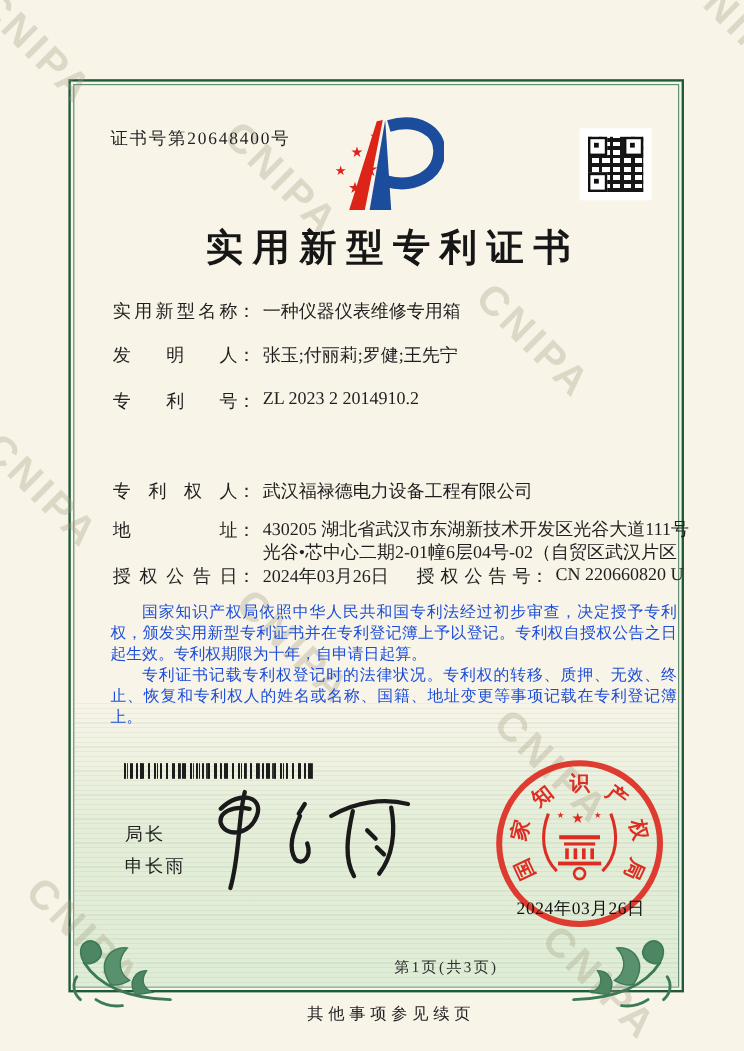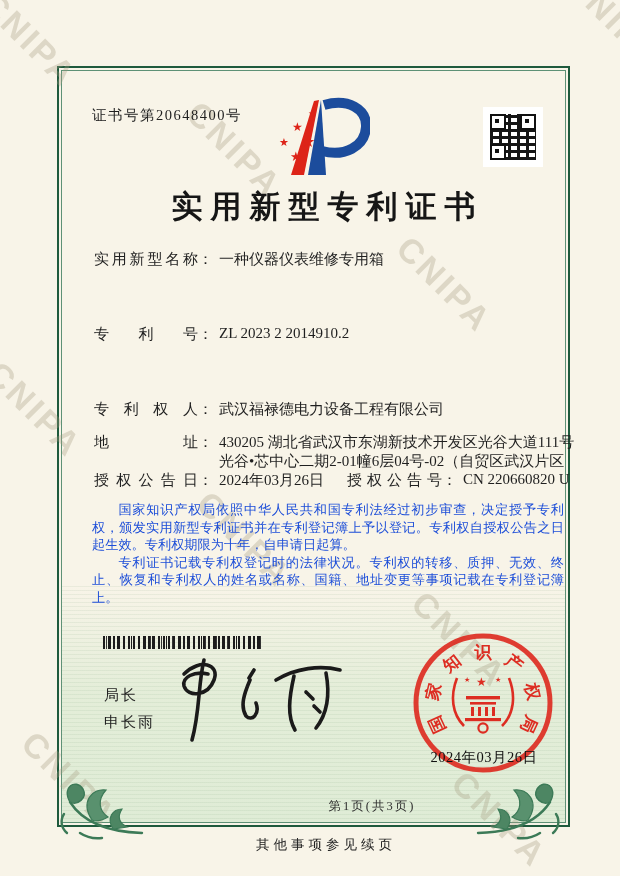--- a/index.html
+++ b/index.html
@@ -131,20 +131,23 @@
         <div class="finder f-tr"></div>
         <div class="finder f-bl"></div>
       </div>
     </div>
 
     <div class="title">实用新型专利证书</div>
 
     <div class="frow" style="top:250px;">
       <span class="flabel">实用新型名称</span><span class="colon">：</span><span class="fvalue">一种仪器仪表维修专用箱</span>
     </div>
+    <div class="frow" style="top:287px;">
+      <span class="flabel">发明人</span><span class="colon">：</span><span class="fvalue">张玉;付丽莉;罗健;王先宁</span>
+    </div>
     <div class="frow" style="top:325px;">
       <span class="flabel">专利号</span><span class="colon">：</span><span class="fvalue">ZL 2023 2 2014910.2</span>
     </div>
     <div class="frow" style="top:400px;text-decoration:underline;">
       <span class="flabel">专利权人</span><span class="colon">：</span><span class="fvalue">武汉福禄德电力设备工程有限公司</span>
     </div>
     <div class="frow addr" style="top:433px;">
       <span class="flabel">地址</span><span class="colon">：</span><span class="fvalue"><span>430205 湖北省武汉市东湖新技术开发区光谷大道111号</span><br><span>光谷•芯中心二期2-01幢6层04号-02（自贸区武汉片区</span></span>
     </div>
     <div class="frow" style="top:471px;">

